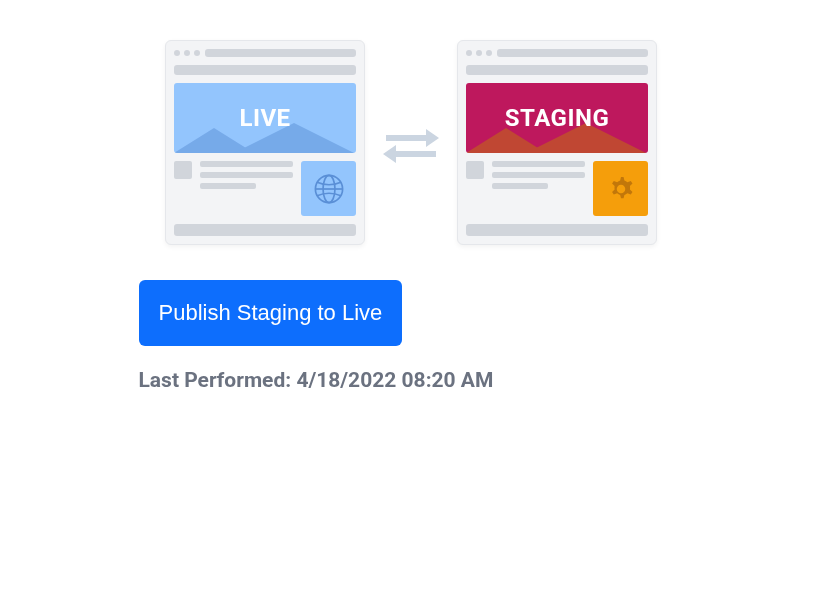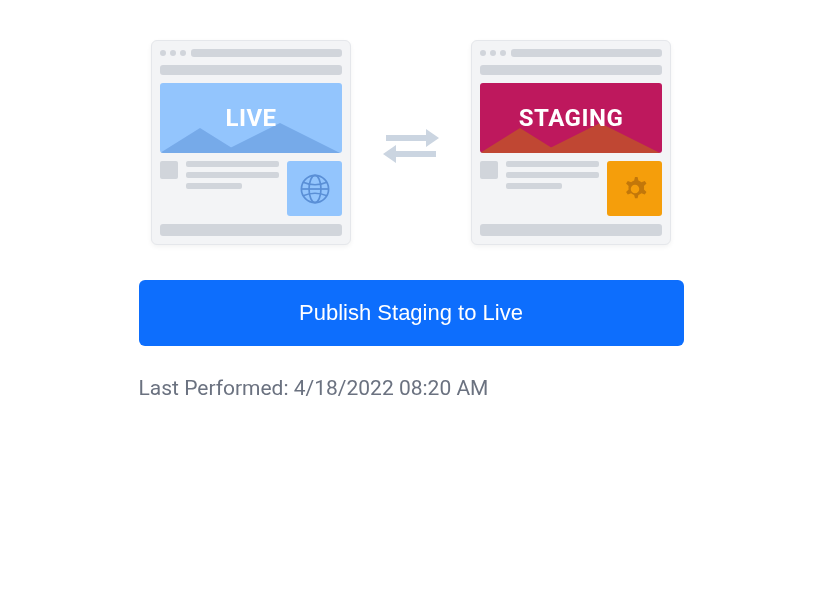--- a/index.html
+++ b/index.html
@@ -10,21 +10,21 @@
       background: #ffffff;
       display: flex;
       flex-direction: column;
       align-items: center;
       padding-top: 40px;
     }
     .illustration-row {
       display: flex;
       align-items: center;
       justify-content: center;
-      gap: 30px;
+      gap: 16px;
       margin-bottom: 35px;
     }
     .browser-card {
       width: 200px;
       background: #f3f4f6;
       border: 1px solid #e5e7eb;
       border-radius: 6px;
       padding: 8px;
       box-shadow: 0 2px 5px rgba(0,0,0,0.05);
     }
@@ -100,41 +100,42 @@
       background: #d1d5db;
       border-radius: 3px;
     }
     .swap-arrows {
       width: 60px;
       height: 40px;
       color: #cbd5e1;
     }
     .buttons-col {
       display: flex;
-      flex-direction: column;
+      flex-direction: row;
       gap: 15px;
       width: 545px;
     }
     .btn {
       background: #0d6efd;
       color: #ffffff;
       font-size: 22px;
       font-weight: 500;
       border: none;
       border-radius: 6px;
       padding: 20px;
       cursor: pointer;
       text-align: center;
     }
     .status-text {
       width: 545px;
-      margin-top: 30px;
+      margin-top: 22px;
       font-size: 21px;
       color: #6b7280;
       text-align: left;
+      font-weight: bold;
     }
     .globe-svg, .gear-svg { width: 34px; height: 34px; }
     .globe-svg { stroke: #5a8fd6; fill: none; stroke-width: 2; }
     .gear-svg { fill: #c2770a; }
     .thumb-block {
       width: 18px;
       height: 18px;
       background: #d1d5db;
       border-radius: 2px;
       flex-shrink: 0;

